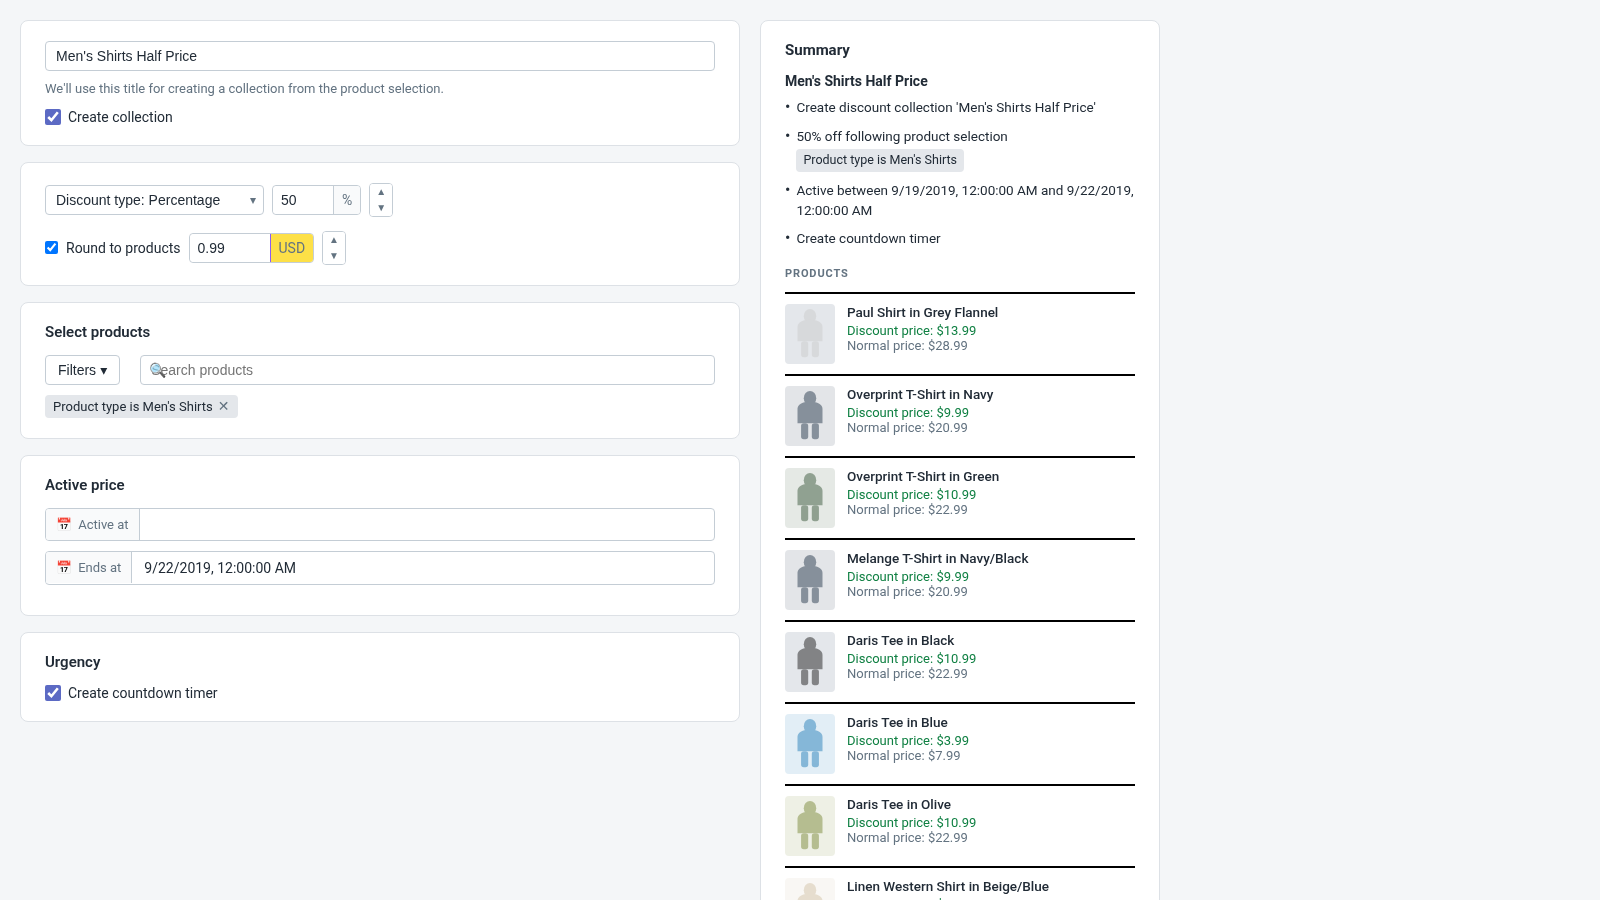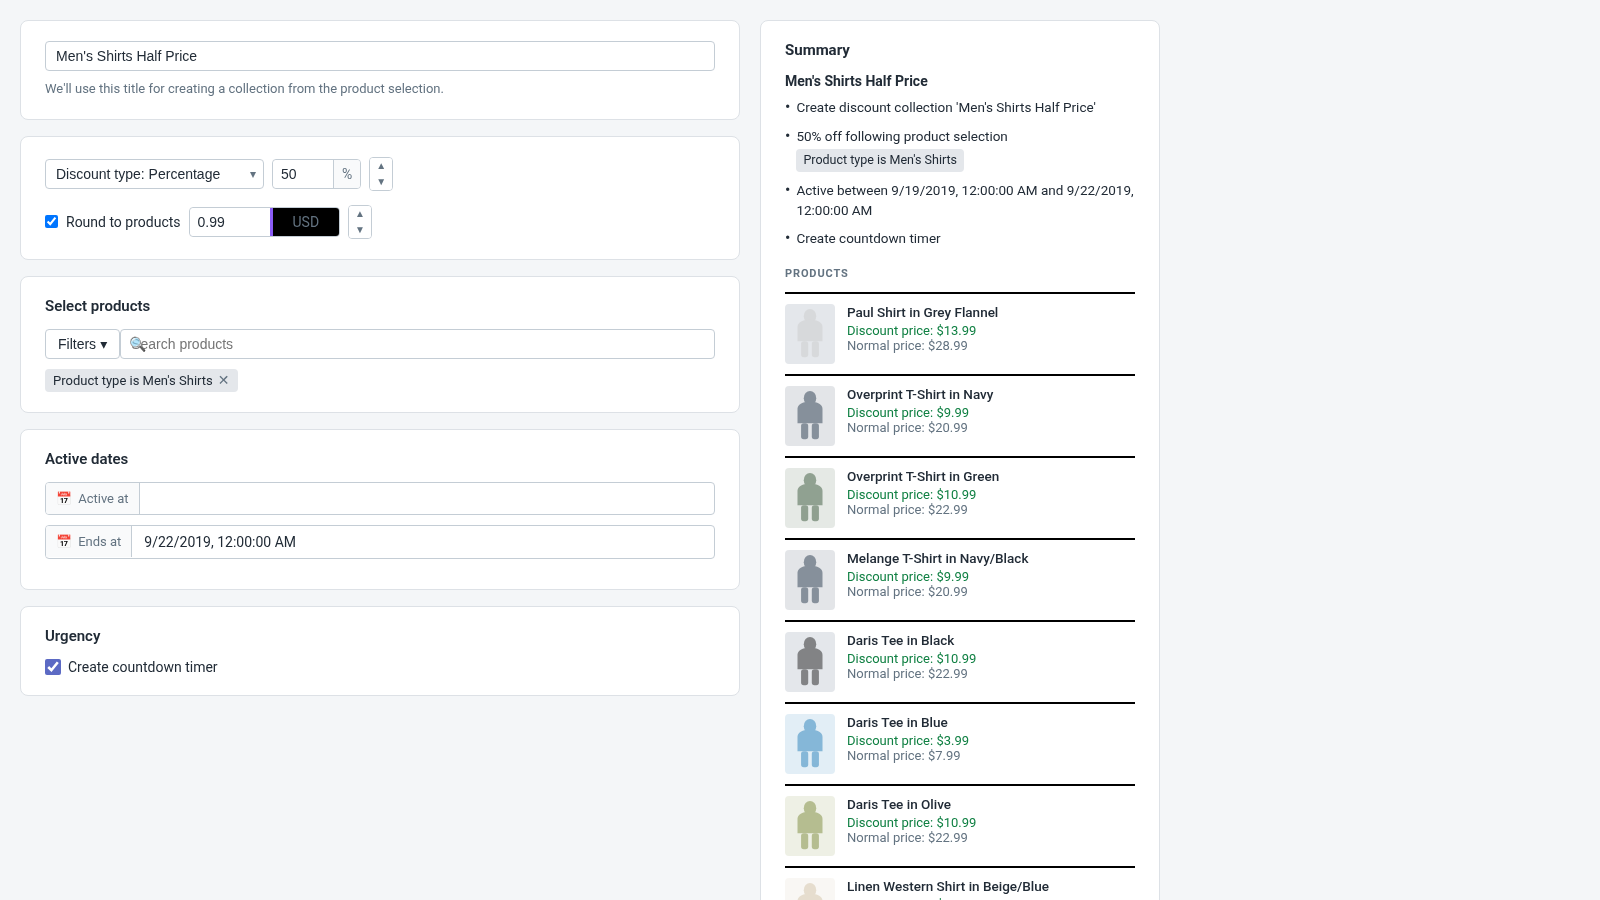--- a/index.html
+++ b/index.html
@@ -155,31 +155,31 @@
       overflow: hidden;
     }
     .usd-input-wrap input {
       border: none;
       width: 80px;
       padding: 6px 8px;
       font-size: 14px;
       outline: none;
     }
     .usd-label {
-      padding: 6px 20px;
-      background: #000000;
-      border-left: 3px solid #8b5cf6;
+      padding: 6px 8px;
+      background: #fde047;
+      border-left: 1px solid #8b5cf6;
       color: #637381;
       font-size: 14px;
     }
     
     .filters-search-row {
       display: flex;
       align-items: center;
-      gap: 0;
+      gap: 20px;
     }
     .filters-btn {
       display: flex;
       align-items: center;
       gap: 4px;
       border: 1px solid #c4cdd5;
       border-radius: 4px;
       padding: 6px 12px;
       background: #fff;
       cursor: pointer;
@@ -366,20 +366,24 @@
 </head>
 <body>
 
 <div class="layout">
 
   <div class="main-col">
 
     <div class="card">
       <input type="text" class="title-input" value="Men's Shirts Half Price" style="">
       <div class="helper-text">We'll use this title for creating a collection from the product selection.</div>
+      <div class="checkbox-row">
+        <input type="checkbox" id="create-collection" checked="" style="">
+        <span>Create collection</span>
+      </div>
     </div>
 
     <div class="card">
       <div class="discount-row">
         <div class="select-wrapper">
           <select class="discount-type-select">
             <option>Discount type: Percentage</option>
             <option>Discount type: Fixed Amount</option>
           </select>
           <span class="select-arrow">▾</span>
@@ -421,21 +425,21 @@
       </div>
       <div class="tag-row">
         <div class="tag">
           <span>Product type is Men's Shirts</span>
           <span class="tag-remove">✕</span>
         </div>
       </div>
     </div>
 
     <div class="card">
-      <div class="card-title">Active dates</div>
+      <div class="card-title">Active price</div>
       <div class="date-row">
         <div class="date-icon-cell">
           <span>📅</span>
           <span>Active at</span>
         </div>
       </div>
       <div class="date-row">
         <div class="date-icon-cell">
           <span>📅</span>
           <span>Ends at</span>

